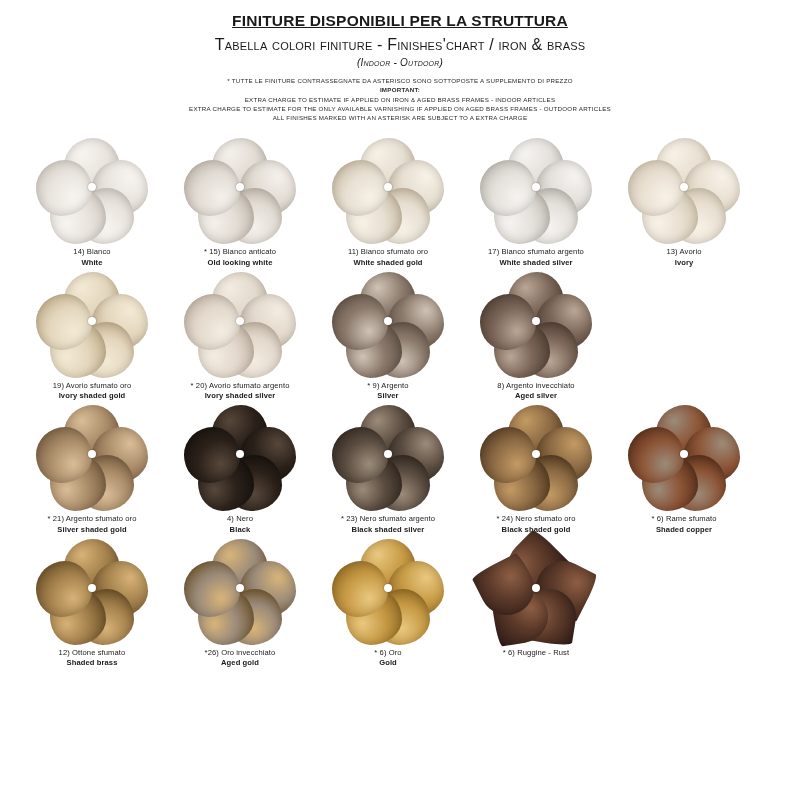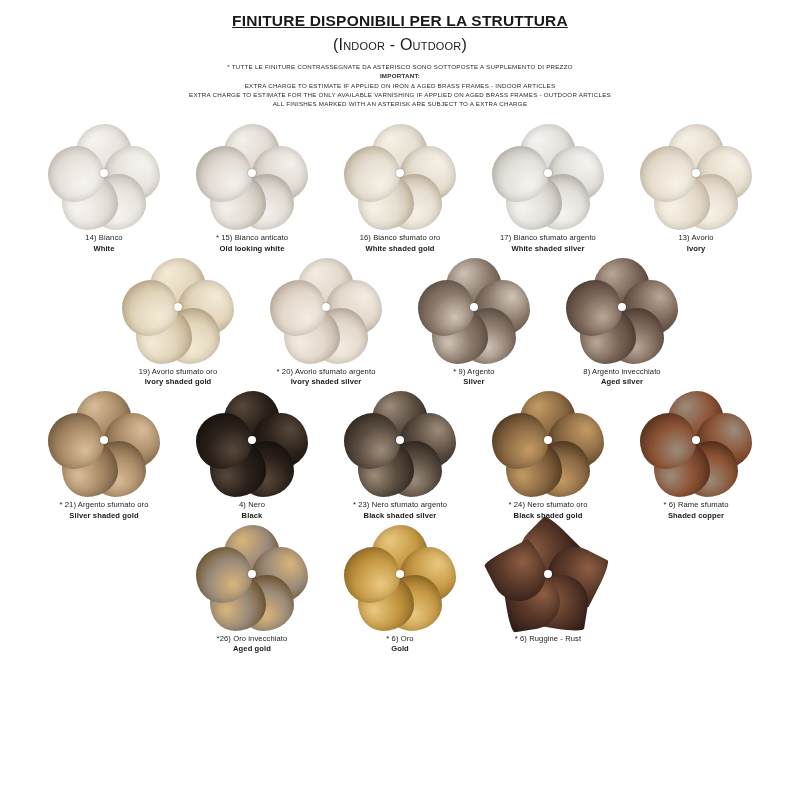--- a/index.html
+++ b/index.html
@@ -33,24 +33,25 @@
     text-decoration: underline;
     margin: 2px 0 6px 0;
   }
   .title-sub {
     font-size: 16px;
     letter-spacing: 0.2px;
     margin: 2px 0 2px 0;
     font-variant: small-caps;
   }
   .title-sub2 {
-    font-size: 16px;
+    font-size: 10px;
     letter-spacing: 0.2px;
     margin: 3px 0 8px 0;
     font-variant: small-caps;
+    font-style: italic;
   }
   .notes {
     margin: 6px auto 0 auto;
     width: 520px;
     text-align: center;
     line-height: 1.5;
   }
   .note-line {
     font-size: 6.2px;
     letter-spacing: 0.25px;
@@ -64,21 +65,21 @@
 
   
   .grid {
     margin-top: 14px;
     display: flex;
     flex-direction: column;
     gap: 2px;
   }
   .row {
     display: flex;
-    justify-content: center;
+    justify-content: flex-start;
     align-items: flex-start;
   }
   .cell {
     width: 148px;
     display: flex;
     flex-direction: column;
     align-items: center;
   }
   .swatch-wrap {
     height: 108px;
@@ -139,20 +140,21 @@
   .flower.star .p4 { transform: rotate(171deg); }
   .flower.star .p5 { transform: rotate(243deg); }
 </style>
 </head>
 <body>
 
 <div class="page">
 
   <div class="header">
     <div class="title-main">FINITURE DISPONIBILI PER LA STRUTTURA</div>
+    <div class="title-sub">Tabella colori finiture - Finishes'chart / iron &amp; brass</div>
     <div class="title-sub2">(Indoor - Outdoor)</div>
     <div class="notes">
       <div class="note-line">* Tutte le finiture contrassegnate da asterisco sono sottoposte a supplemento di prezzo</div>
       <div class="note-line bold">Important:</div>
       <div class="note-line">Extra charge to estimate if applied on iron &amp; aged brass frames - indoor articles</div>
       <div class="note-line">Extra charge to estimate for the only available varnishing if applied on aged brass frames - outdoor articles</div>
       <div class="note-line">All finishes marked with an asterisk are subject to a extra charge</div>
     </div>
   </div>
 
@@ -188,21 +190,21 @@
           <div class="swatch-wrap">
             <div class="flower">
               <div class="petal p1" style="background: radial-gradient(circle at 32% 28%, rgb(246, 241, 230) 0%, rgb(230, 223, 210) 46%, rgb(195, 180, 154) 90%, rgb(171, 152, 118) 100%);"></div>
               <div class="petal p2" style="background: radial-gradient(circle at 68% 30%, rgb(246, 241, 230) 0%, rgb(230, 223, 210) 44%, rgb(195, 180, 154) 92%, rgb(171, 152, 118) 100%);"></div>
               <div class="petal p3" style="background: radial-gradient(circle at 50% 70%, rgb(246, 241, 230) 0%, rgb(230, 223, 210) 48%, rgb(195, 180, 154) 90%, rgb(171, 152, 118) 100%);"></div>
               <div class="petal p4" style="background: radial-gradient(circle at 30% 62%, rgb(246, 241, 230) 0%, rgb(230, 223, 210) 42%, rgb(195, 180, 154) 88%, rgb(171, 152, 118) 100%);"></div>
               <div class="petal p5" style="background: radial-gradient(circle at 66% 66%, rgb(246, 241, 230) 0%, rgb(230, 223, 210) 45%, rgb(195, 180, 154) 90%, rgb(171, 152, 118) 100%);"></div>
               <div class="center-hole"></div>
             </div>
           </div>
-          <div class="caption"><span>16) Bianco sfumato oro</span><span class="l2">White shaded gold</span></div>
+          <div class="caption"><span>11) Bianco sfumato oro</span><span class="l2">White shaded gold</span></div>
         </div>
         <div class="cell">
           <div class="swatch-wrap">
             <div class="flower">
               <div class="petal p1" style="background: radial-gradient(circle at 32% 28%, rgb(245, 243, 240) 0%, rgb(228, 225, 220) 46%, rgb(187, 182, 174) 90%, rgb(160, 154, 146) 100%);"></div>
               <div class="petal p2" style="background: radial-gradient(circle at 68% 30%, rgb(245, 243, 240) 0%, rgb(228, 225, 220) 44%, rgb(187, 182, 174) 92%, rgb(160, 154, 146) 100%);"></div>
               <div class="petal p3" style="background: radial-gradient(circle at 50% 70%, rgb(245, 243, 240) 0%, rgb(228, 225, 220) 48%, rgb(187, 182, 174) 90%, rgb(160, 154, 146) 100%);"></div>
               <div class="petal p4" style="background: radial-gradient(circle at 30% 62%, rgb(245, 243, 240) 0%, rgb(228, 225, 220) 42%, rgb(187, 182, 174) 88%, rgb(160, 154, 146) 100%);"></div>
               <div class="petal p5" style="background: radial-gradient(circle at 66% 66%, rgb(245, 243, 240) 0%, rgb(228, 225, 220) 45%, rgb(187, 182, 174) 90%, rgb(160, 154, 146) 100%);"></div>
               <div class="center-hole"></div>
@@ -339,20 +341,33 @@
               <div class="petal p3" style="background: radial-gradient(circle at 50% 70%, rgb(155, 139, 122) 0%, rgb(141, 84, 54) 48%, rgb(78, 42, 23) 90%, rgb(46, 23, 9) 100%);"></div>
               <div class="petal p4" style="background: radial-gradient(circle at 30% 62%, rgb(155, 139, 122) 0%, rgb(141, 84, 54) 42%, rgb(78, 42, 23) 88%, rgb(46, 23, 9) 100%);"></div>
               <div class="petal p5" style="background: radial-gradient(circle at 66% 66%, rgb(155, 139, 122) 0%, rgb(141, 84, 54) 45%, rgb(78, 42, 23) 90%, rgb(46, 23, 9) 100%);"></div>
               <div class="center-hole"></div>
             </div>
           </div>
           <div class="caption"><span>* 6) Rame sfumato</span><span class="l2">Shaded copper</span></div>
         </div>
       </div>
       <div class="row">
+        <div class="cell">
+          <div class="swatch-wrap">
+            <div class="flower">
+              <div class="petal p1" style="background: radial-gradient(circle at 32% 28%, rgb(214, 178, 119) 0%, rgb(164, 129, 76) 46%, rgb(95, 69, 34) 90%, rgb(60, 42, 17) 100%);"></div>
+              <div class="petal p2" style="background: radial-gradient(circle at 68% 30%, rgb(214, 178, 119) 0%, rgb(164, 129, 76) 44%, rgb(95, 69, 34) 92%, rgb(60, 42, 17) 100%);"></div>
+              <div class="petal p3" style="background: radial-gradient(circle at 50% 70%, rgb(214, 178, 119) 0%, rgb(164, 129, 76) 48%, rgb(95, 69, 34) 90%, rgb(60, 42, 17) 100%);"></div>
+              <div class="petal p4" style="background: radial-gradient(circle at 30% 62%, rgb(214, 178, 119) 0%, rgb(164, 129, 76) 42%, rgb(95, 69, 34) 88%, rgb(60, 42, 17) 100%);"></div>
+              <div class="petal p5" style="background: radial-gradient(circle at 66% 66%, rgb(214, 178, 119) 0%, rgb(164, 129, 76) 45%, rgb(95, 69, 34) 90%, rgb(60, 42, 17) 100%);"></div>
+              <div class="center-hole"></div>
+            </div>
+          </div>
+          <div class="caption"><span>12) Ottone sfumato</span><span class="l2">Shaded brass</span></div>
+        </div>
         <div class="cell">
           <div class="swatch-wrap">
             <div class="flower">
               <div class="petal p1" style="background: radial-gradient(circle at 32% 28%, rgb(216, 180, 120) 0%, rgb(155, 139, 122) 46%, rgb(106, 77, 35) 90%, rgb(70, 49, 16) 100%);"></div>
               <div class="petal p2" style="background: radial-gradient(circle at 68% 30%, rgb(216, 180, 120) 0%, rgb(155, 139, 122) 44%, rgb(106, 77, 35) 92%, rgb(70, 49, 16) 100%);"></div>
               <div class="petal p3" style="background: radial-gradient(circle at 50% 70%, rgb(216, 180, 120) 0%, rgb(155, 139, 122) 48%, rgb(106, 77, 35) 90%, rgb(70, 49, 16) 100%);"></div>
               <div class="petal p4" style="background: radial-gradient(circle at 30% 62%, rgb(216, 180, 120) 0%, rgb(155, 139, 122) 42%, rgb(106, 77, 35) 88%, rgb(70, 49, 16) 100%);"></div>
               <div class="petal p5" style="background: radial-gradient(circle at 66% 66%, rgb(216, 180, 120) 0%, rgb(155, 139, 122) 45%, rgb(106, 77, 35) 90%, rgb(70, 49, 16) 100%);"></div>
               <div class="center-hole"></div>
             </div>

